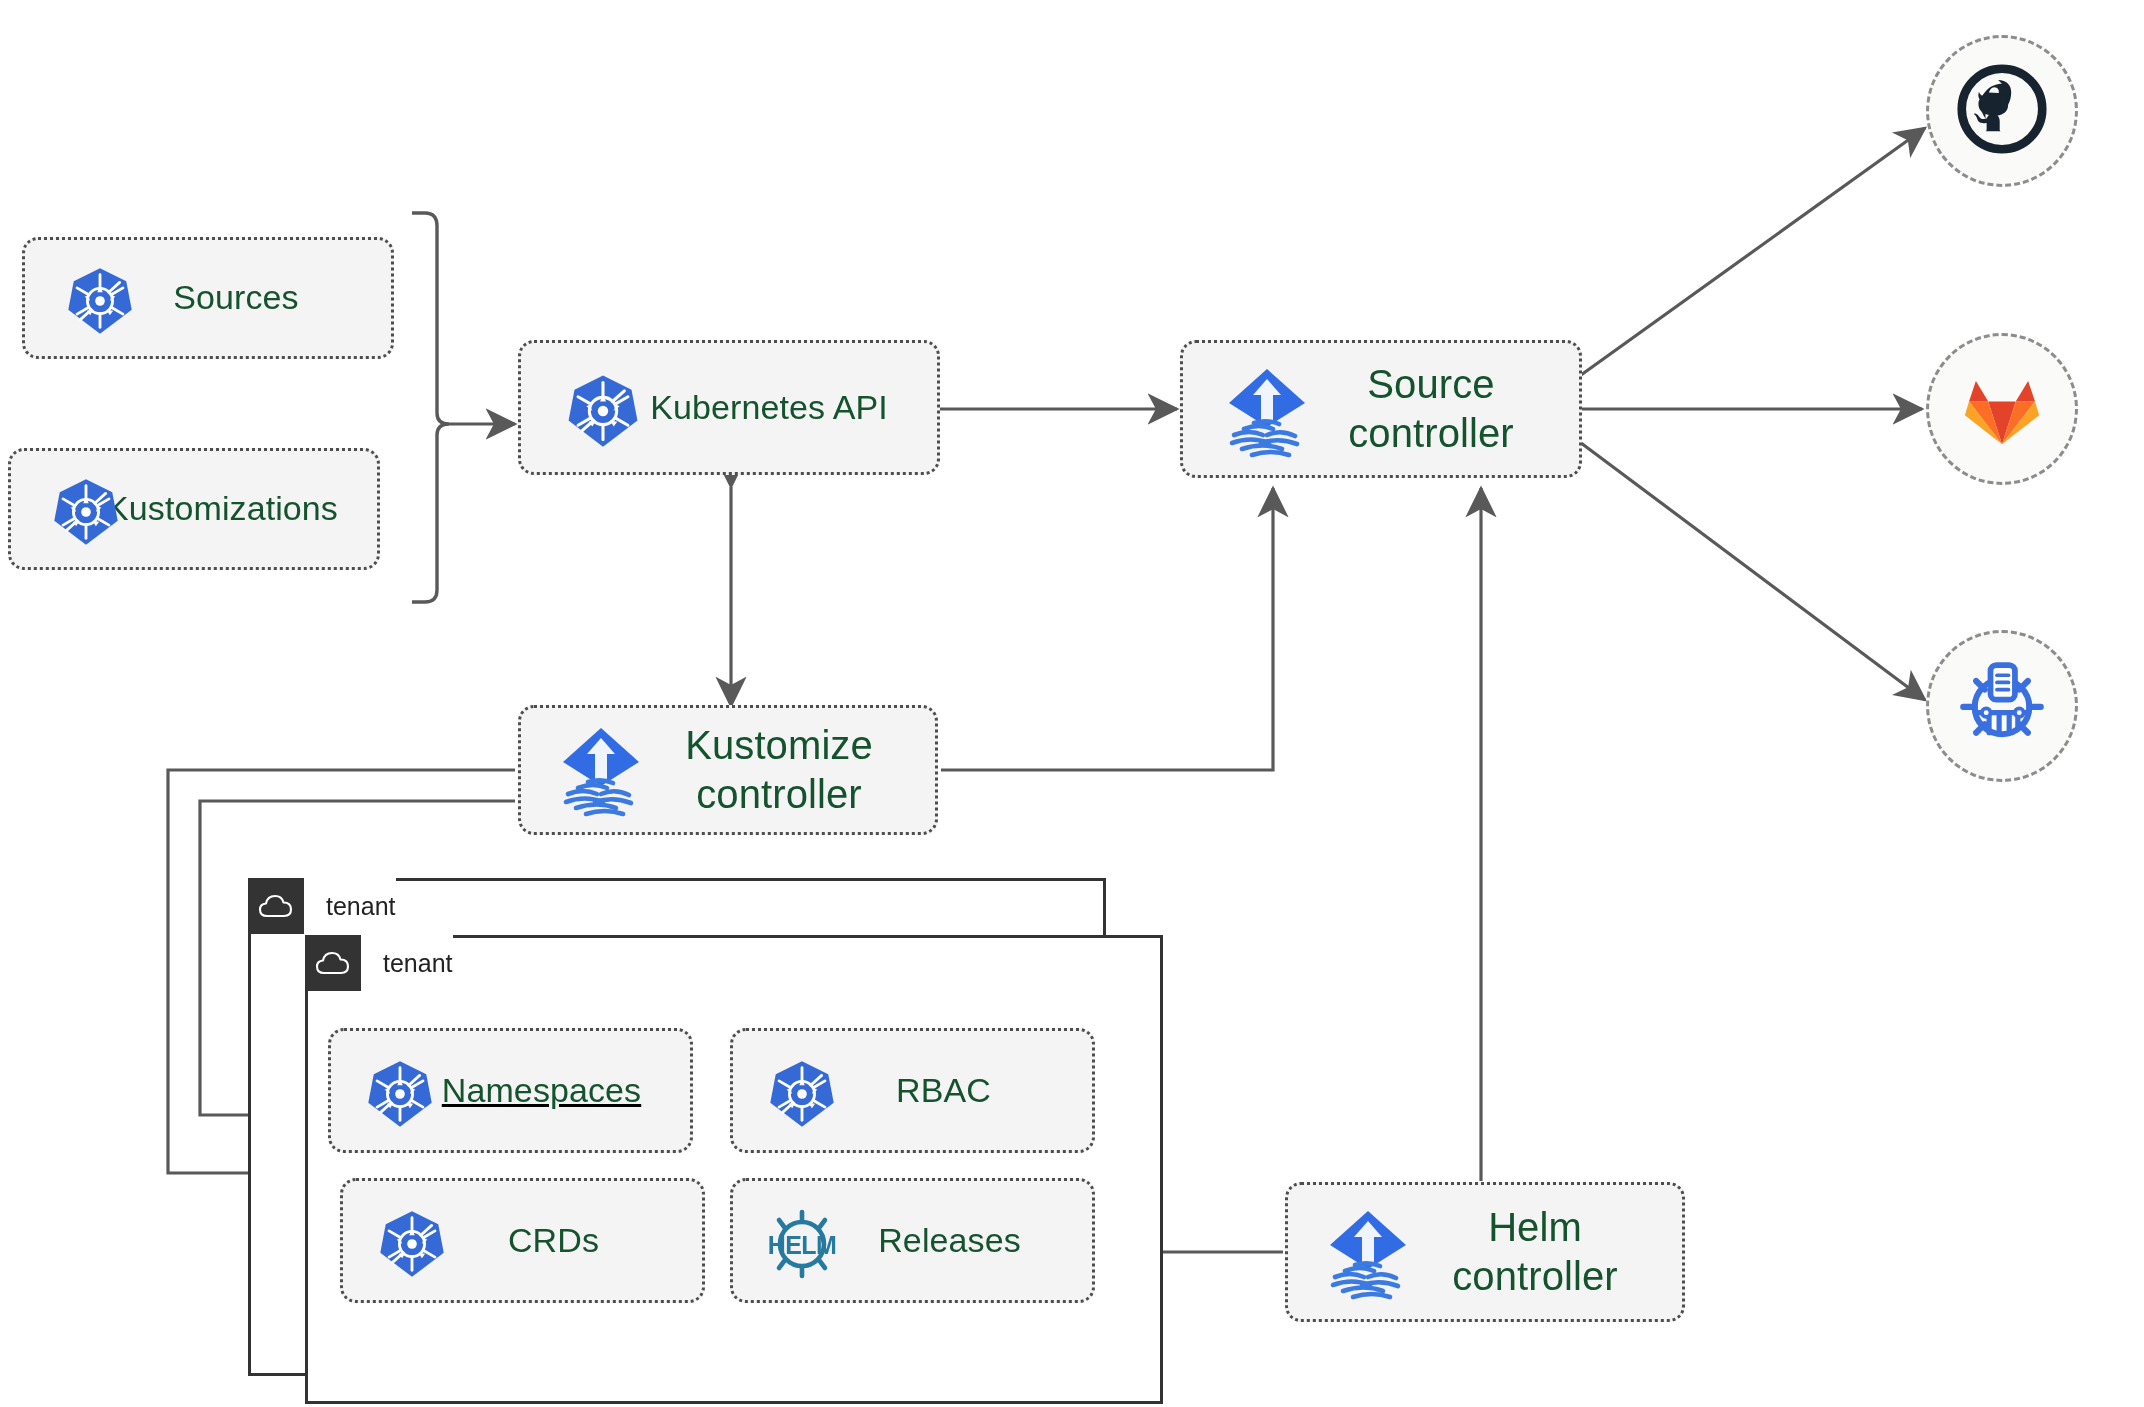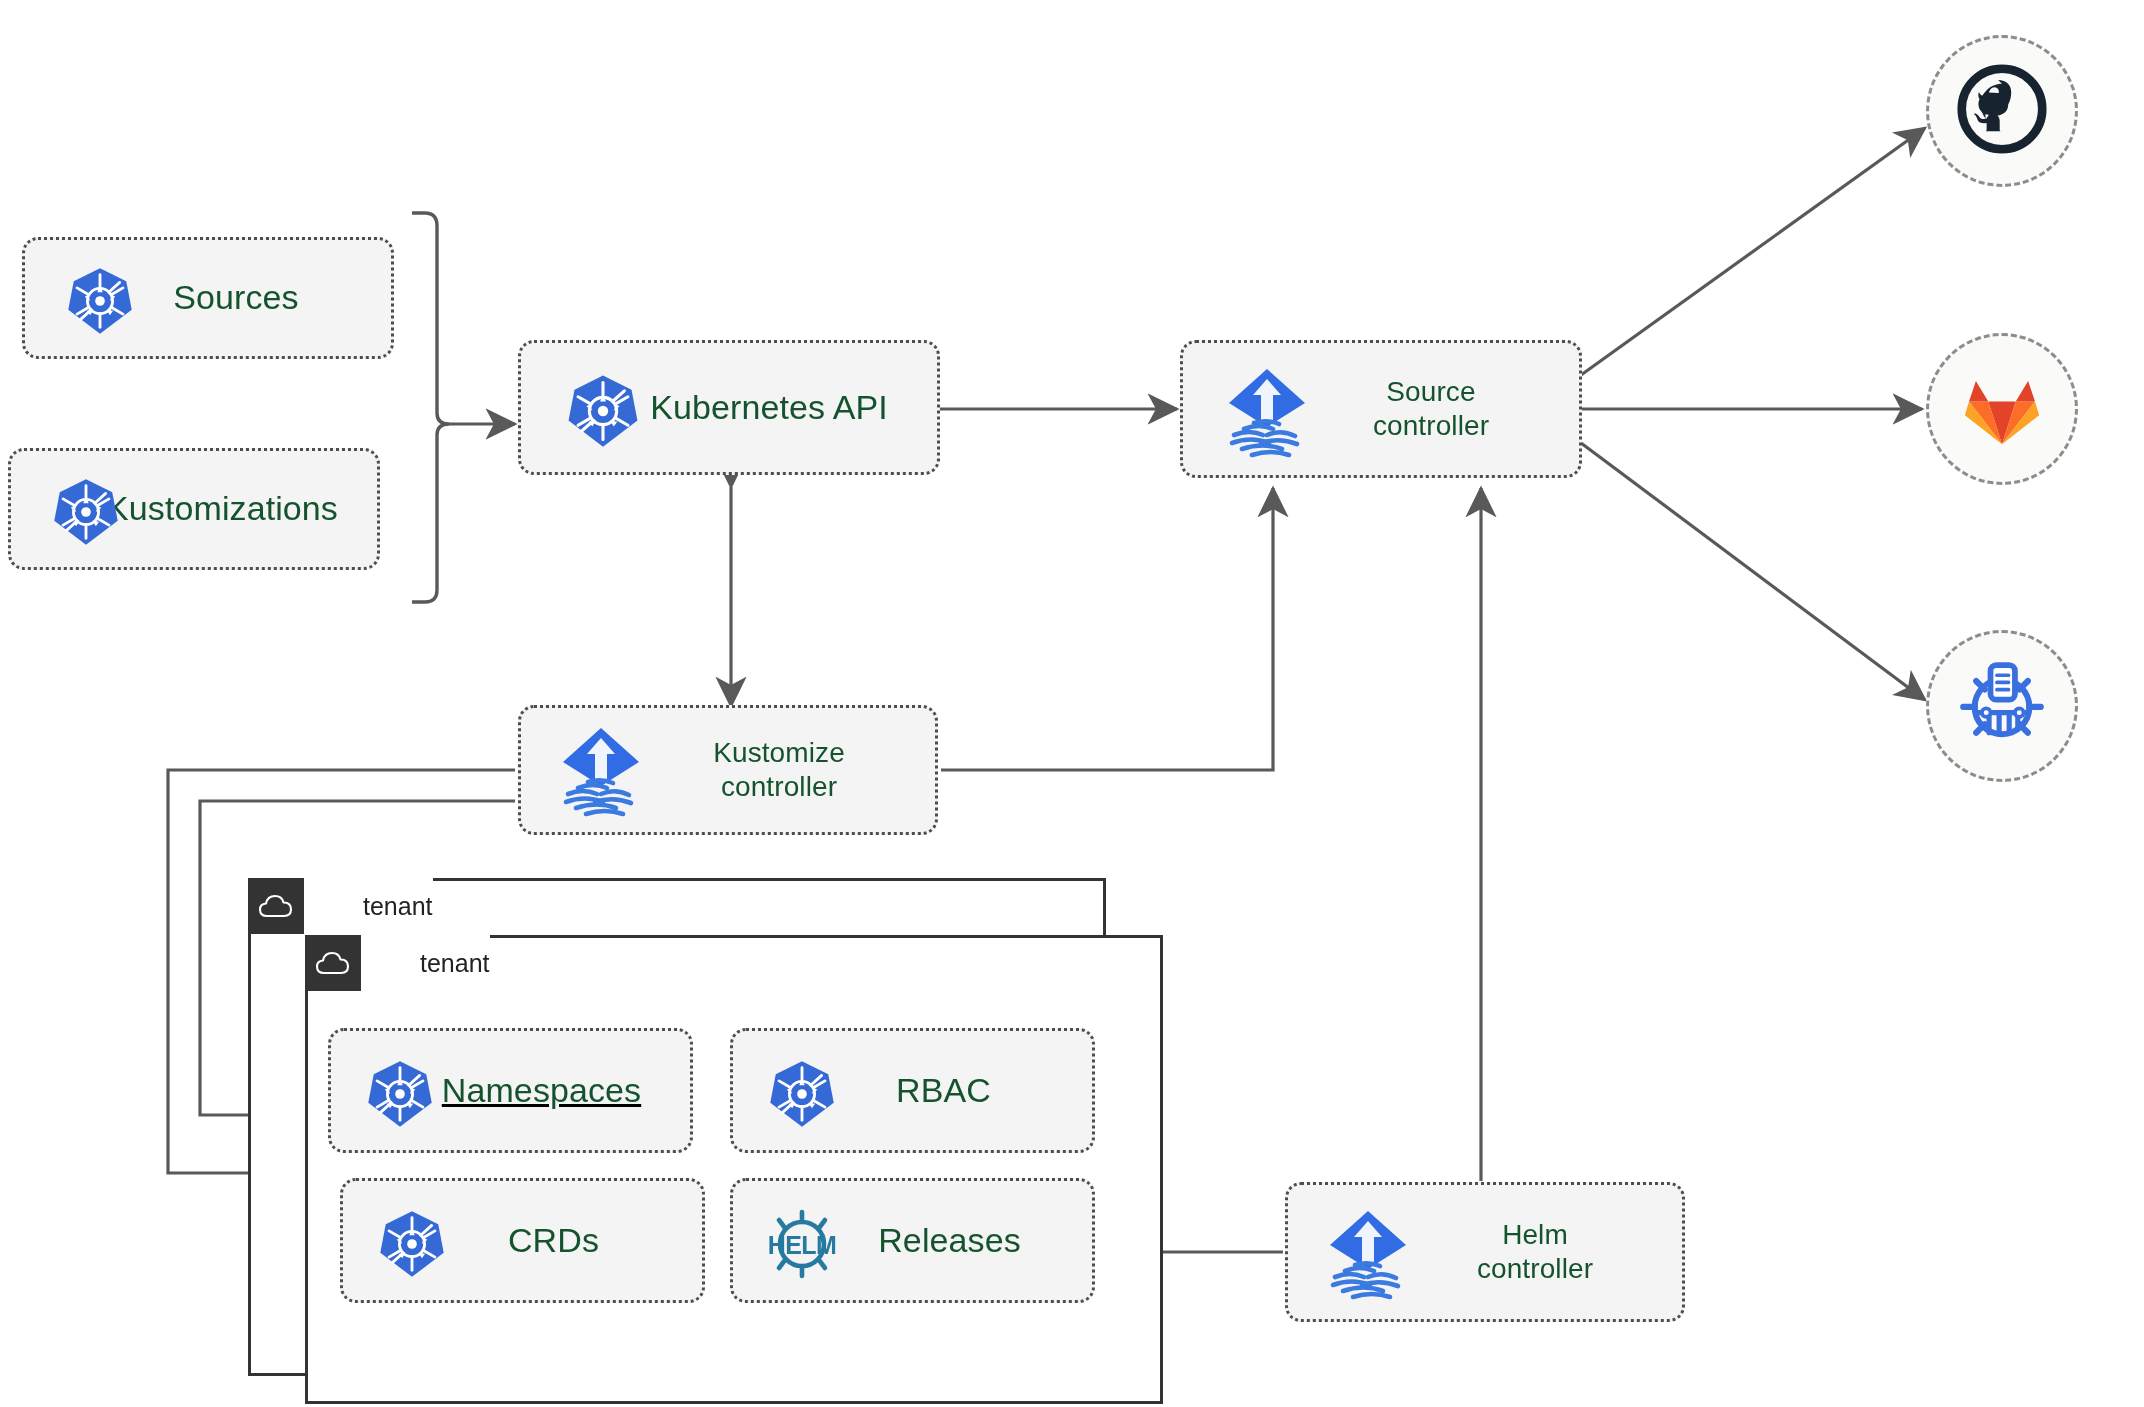--- a/index.html
+++ b/index.html
@@ -47,21 +47,21 @@
   }
   .card .lbl {
     width: 100%;
     text-align: center;
     color: #14532d;
     font-size: 34px;
     line-height: 1.22;
     letter-spacing: 0.1px;
     white-space: pre-line;
   }
-  .card.two-line .lbl { font-size: 28px; }
+  .card.two-line .lbl { font-size: 40px; }
 
   
   .ext-circle {
     position: absolute;
     box-sizing: border-box;
     width: 152px;
     height: 152px;
     border-radius: 50%;
     border: 3px dashed #8c8c8c;
     background: #fafaf8;
@@ -80,21 +80,20 @@
     z-index: 10;
   }
   .tenant .t-head {
     position: absolute;
     left: -3px;
     top: -3px;
     height: 56px;
     display: flex;
     align-items: center;
     background: #ffffff;
-    gap: 37px;
   }
   .tenant .t-tab {
     width: 56px;
     height: 56px;
     background: #333333;
     display: flex;
     align-items: center;
     justify-content: center;
     flex: 0 0 auto;
   }

